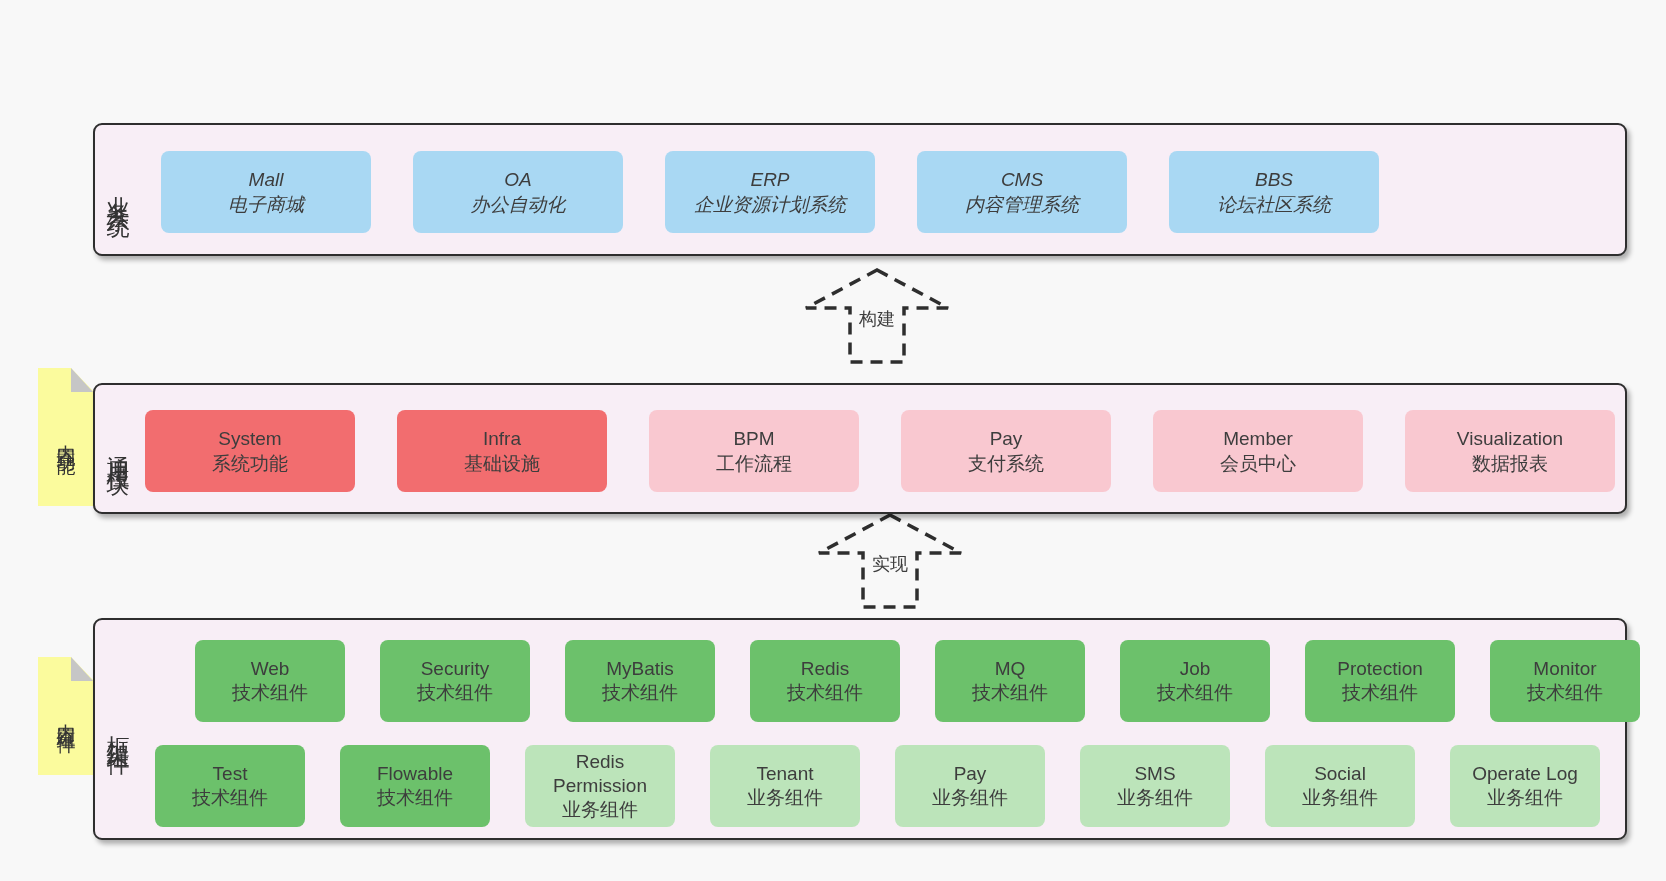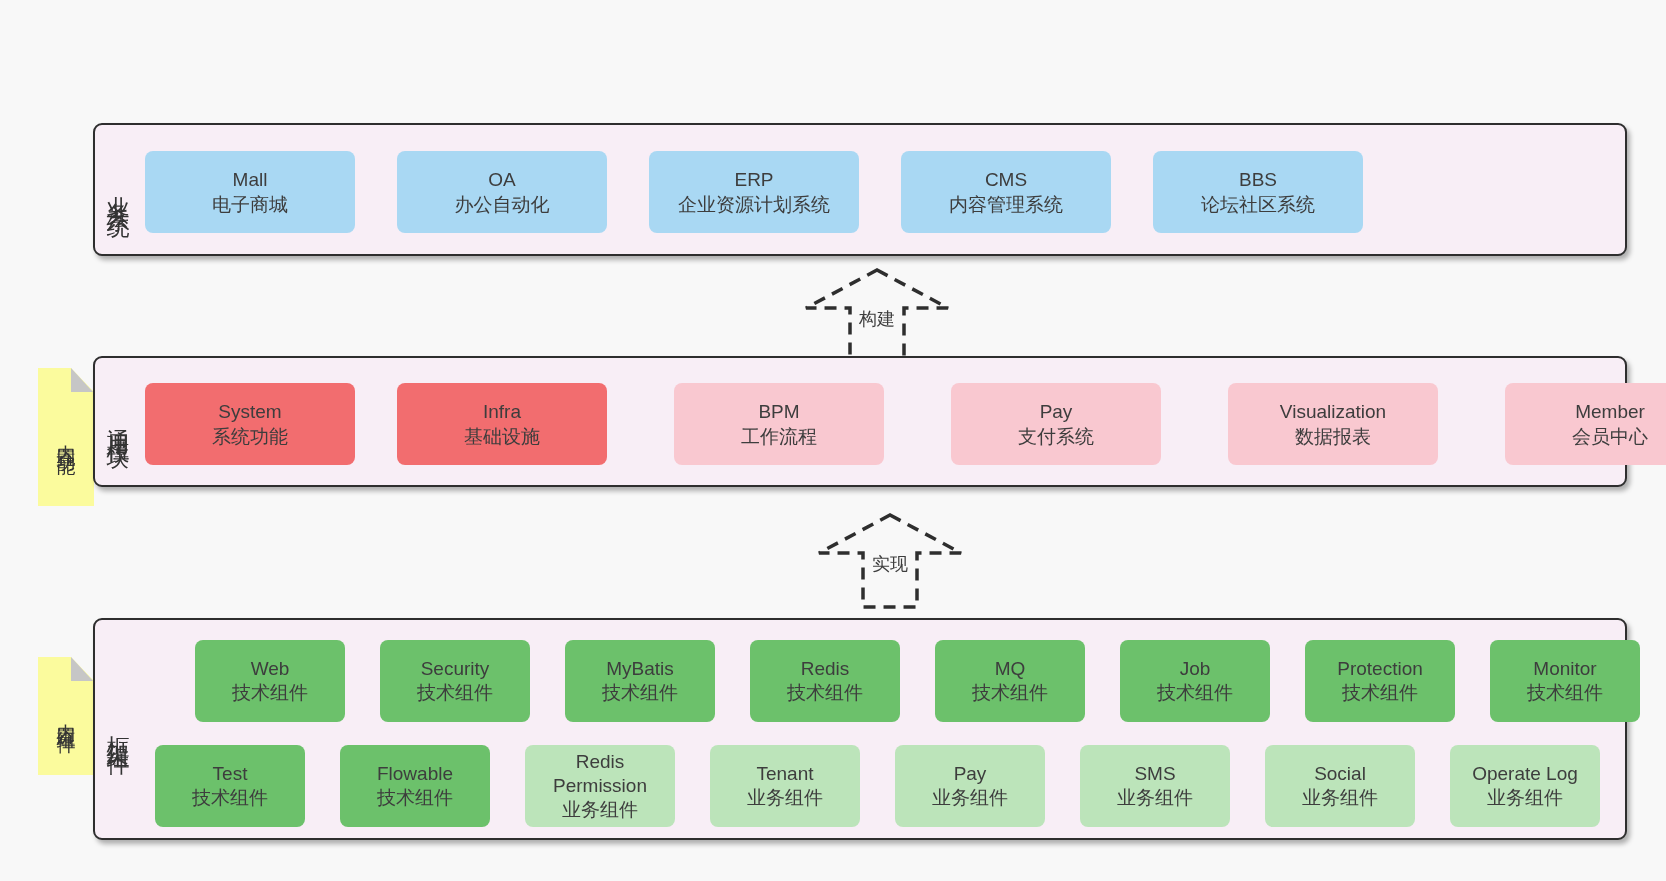--- a/index.html
+++ b/index.html
@@ -10,48 +10,48 @@
   }
 
   
   .panel {
     position:absolute; left:93px; width:1534px;
     background:#f8eef6; border:2px solid #2e2e2e; border-radius:9px;
     box-shadow:3px 4px 5px rgba(0,0,0,0.30);
     box-sizing:border-box; z-index:2;
   }
   #panel-business   { top:123px; height:133px; }
-  #panel-modules    { top:356px; height:131px; }
+  #panel-modules    { top:383px; height:131px; }
   #panel-components { top:618px; height:222px; }
 
   .panel-label {
     position:absolute; left:6px; top:0; bottom:0; width:36px;
     display:flex; align-items:center; justify-content:center;
     writing-mode:vertical-rl; text-orientation:upright;
     font-size:23px; letter-spacing:6px; color:#333;
   }
 
   
   .row { position:absolute; display:flex; }
-  #row-business { left:50px; top:26px; gap:42px; }
+  #row-business { left:66px; top:26px; gap:42px;font-style:italic; }
   #row-modules  { left:50px; top:25px; gap:42px; }
   .row-comp     { left:60px; gap:35px; }
   #row-comp-1   { top:20px;padding-left:40px; }
   #row-comp-2   { top:125px; }
 
   .box {
     border-radius:8px; box-sizing:border-box;
     display:flex; flex-direction:column; align-items:center; justify-content:center;
     text-align:center; color:#3d3d3d; font-size:19px; line-height:25px;
   }
   .box.wide  { width:210px; height:82px; }
   .box.small { width:150px; height:82px; line-height:24px; padding:0 4px; }
   .blue        { background:#a9d8f3; }
   .red         { background:#f26d6f; }
-  .pink        { background:#f9c8d0;margin-left:25px; }
+  .pink        { background:#f9c8d0; }
   .green       { background:#6cc16b; }
   .light-green { background:#bce4ba; }
 
   
   .tab {
     position:absolute; left:38px; width:56px; background:#fbfb9d; z-index:1;
     clip-path:polygon(0 0, calc(100% - 23px) 0, 100% 24px, 100% 100%, 0 100%);
     display:flex; align-items:center; justify-content:center;
   }
   #tab-modules    { top:368px; height:138px; }
@@ -144,26 +144,26 @@
       </div>
       <div class="box wide pink">
         <span>BPM</span>
         <span>工作流程</span>
       </div>
       <div class="box wide pink">
         <span>Pay</span>
         <span>支付系统</span>
       </div>
       <div class="box wide pink">
+        <span>Member</span>
+        <span>会员中心</span>
+      </div>
+      <div class="box wide pink">
         <span>Visualization</span>
         <span>数据报表</span>
-      </div>
-      <div class="box wide pink">
-        <span>Member</span>
-        <span>会员中心</span>
       </div>
     </div>
   </div>
 
   <div class="arrow" id="arrow-implement">
     <svg width="150" height="98" viewBox="0 0 150 98">
       <polygon points="75,3 146,41 102,41 102,95 48,95 48,41 4,41"></polygon>
     </svg>
     <span class="arrow-label">实现</span>
   </div>

